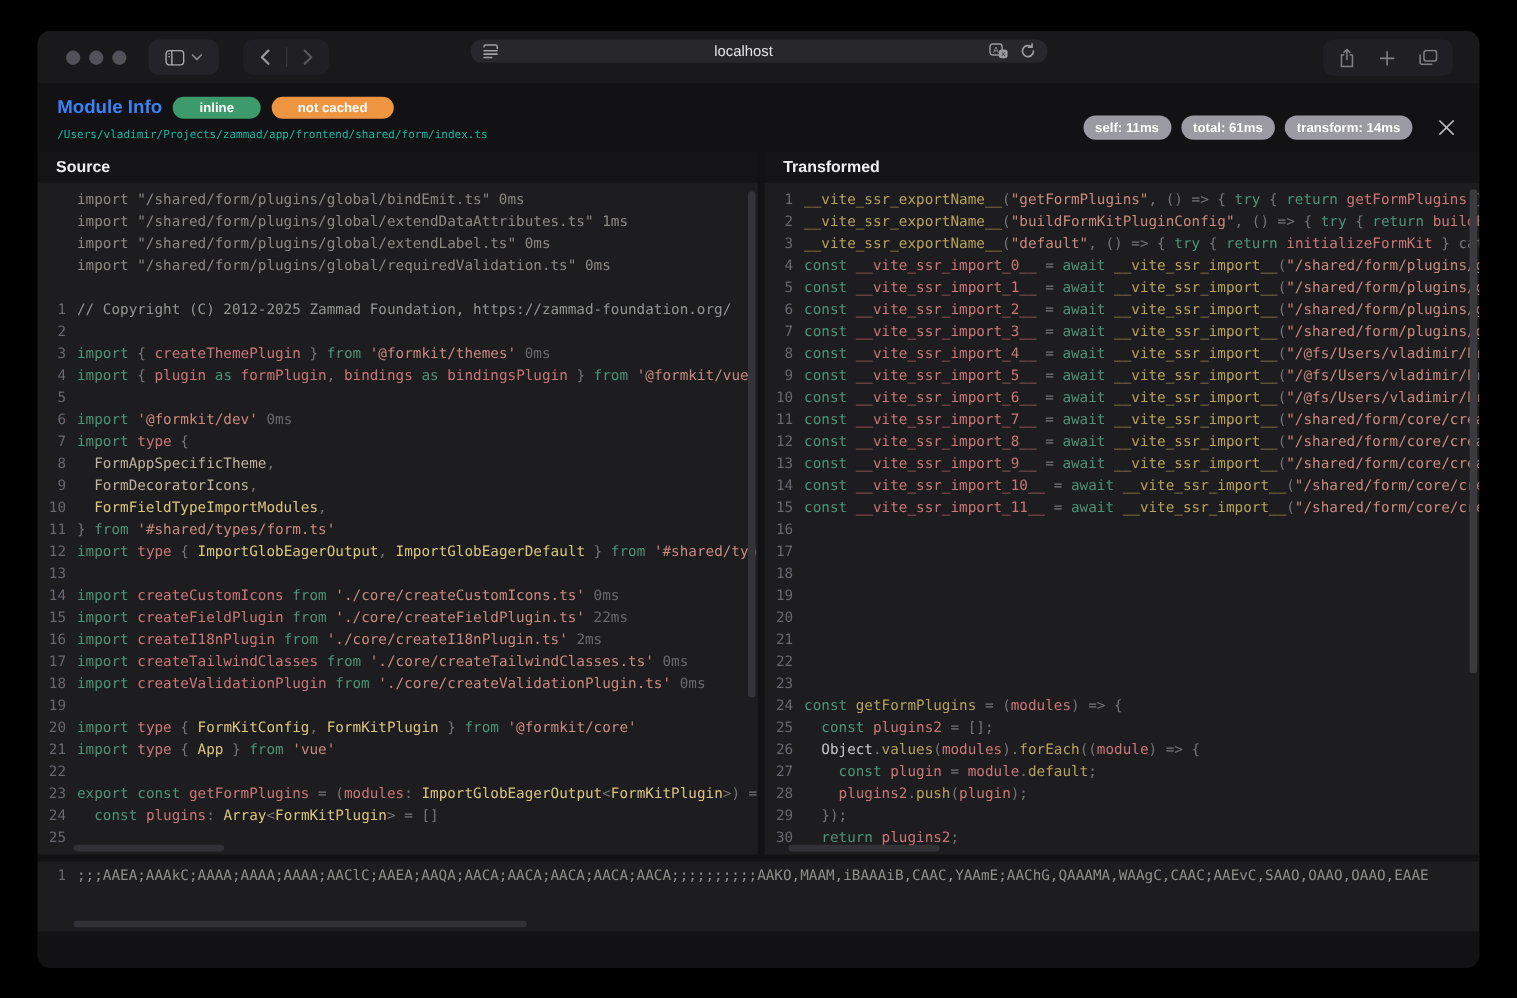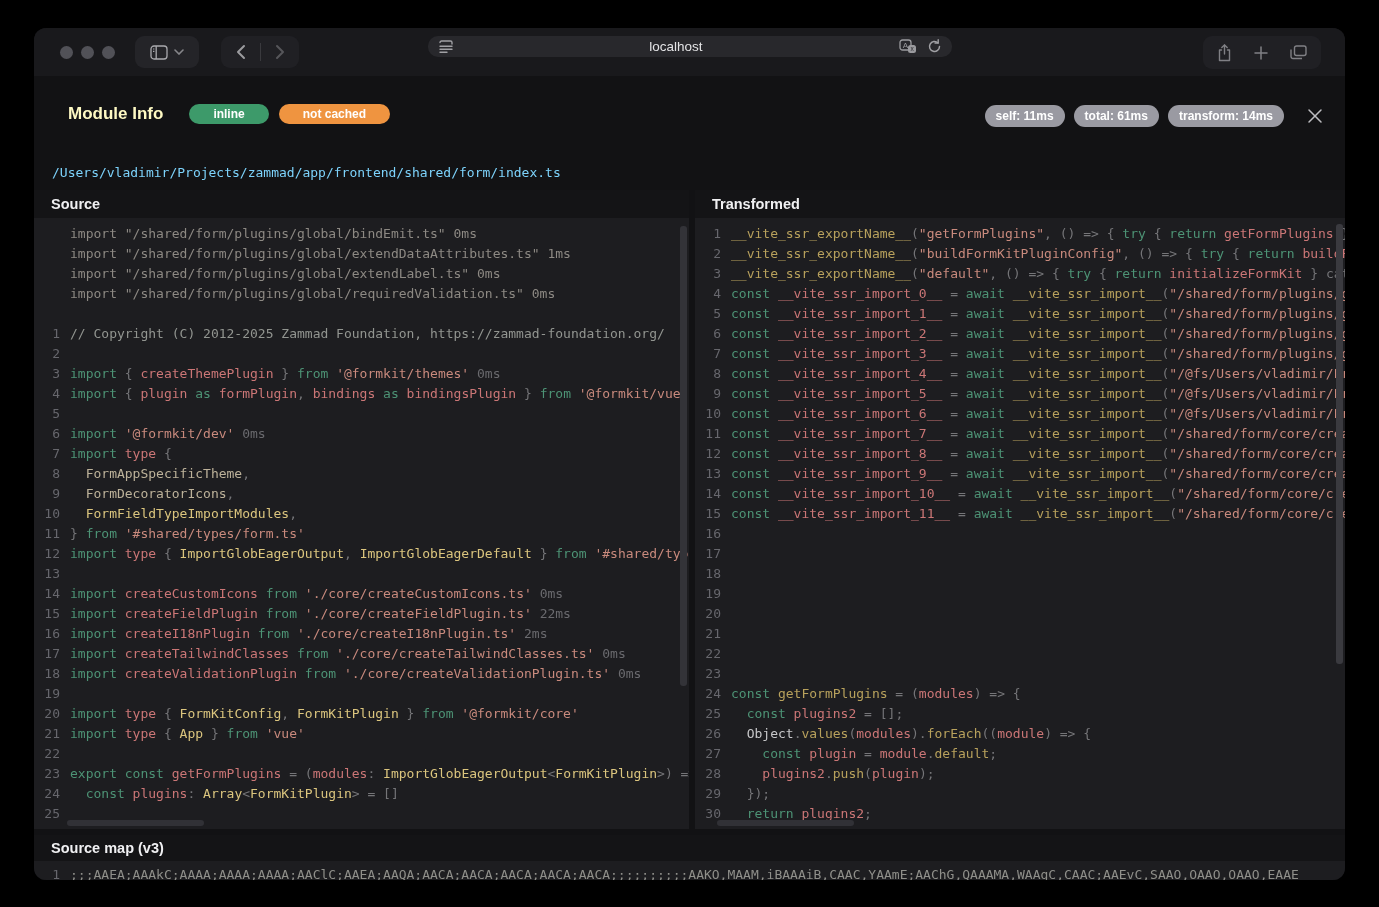--- a/index.html
+++ b/index.html
@@ -22,27 +22,27 @@
     background:#28282c;border-radius:10px;display:flex;align-items:center;padding:0 10px;box-sizing:border-box;}
   .url-text{flex:1;text-align:center;color:#e3e3e5;font-size:13.5px;}
   .url-right{display:flex;align-items:center;gap:10px;}
   .right-icons{position:absolute;right:24px;top:8px;height:33px;display:flex;align-items:center;gap:22px;
     background:#202024;border-radius:9px;padding:0 14px;}
   svg{display:block;}
 
   
   .module-header{position:relative;padding:12px 18px 8px 18px;background:#121214;}
   .mh-row{display:flex;align-items:center;gap:10px;}
-  .mh-title{color:#fef9c3;font-size:17px;font-weight:700;margin:16px;}
+  .mh-title{color:#3b82f6;font-size:17px;font-weight:700;margin:0;}
   .badge{font-size:12px;font-weight:700;color:#fff;border-radius:999px;padding:4px 24px;line-height:1;}
   .mh-right{position:absolute;right:18px;top:28px;display:flex;align-items:center;gap:9px;}
   .pill{background:#9a9aa2;color:#fff;font-size:12px;font-weight:700;border-radius:999px;
     padding:5px 11px;line-height:1;}
   .close-x{background:none;border:none;padding:4px;margin-left:10px;cursor:default;}
-  .mh-path{margin-top:25px;color:#7dd3fc;font-size:13px;
+  .mh-path{margin-top:9px;color:#14b8a6;font-size:10px;
     font-family:"DejaVu Sans Mono","Liberation Mono",monospace;}
 
   
   .panels{display:flex;gap:6px;margin-top:2px;height:639px;}
   .panel{position:relative;display:flex;flex-direction:column;overflow:hidden;}
   .panel.src{width:655px;}
   .panel.trf{width:650px;}
   .panel-title{height:28px;flex:none;display:flex;align-items:center;padding-left:17px;
     color:#f0f0f2;font-size:14.5px;font-weight:700;background:#141416;}
   .code{flex:1;background:#1d1d20;padding-top:6px;overflow:hidden;position:relative;
@@ -249,21 +249,20 @@
             <div class="line"><span class="ln">28</span><span class="cd"><span class="tok-g">    </span><span class="tok-i">plugins2</span><span class="tok-g">.</span><span class="tok-y">push</span><span class="tok-g">(</span><span class="tok-i">plugin</span><span class="tok-g">);</span></span></div>
             <div class="line"><span class="ln">29</span><span class="cd"><span class="tok-g">  });</span></span></div>
             <div class="line"><span class="ln">30</span><span class="cd"><span class="tok-g">  </span><span class="tok-k">return</span><span class="tok-i"> plugins2</span><span class="tok-g">;</span></span></div>
           </div>
         <div class="vthumb" style="top:34px;height:440px;background:#3a3a3f;"></div>
         <div class="hthumb" style="left:22px;width:137px;"></div>
       </section>
     </div>
 
     <section class="panel sourcemap">
-      <div class="panel-title">Source map (v3)</div>
       <div class="code">
           <div class="line"><span class="ln">1</span><span class="cd"><span class="tok-m">;;;AAEA;AAAkC;AAAA;AAAA;AAAA;AAClC;AAEA;AAQA;AACA;AACA;AACA;AACA;AACA;;;;;;;;;;AAKO,MAAM,iBAAAiB,CAAC,YAAmE;AAChG,QAAAMA,WAAgC,CAAC;AAEvC,SAAO,OAAO,OAAO,EAAE</span></span></div>
         </div>
       <div class="hthumb" style="left:33px;width:412px;bottom:4px;"></div>
     </section>
 
   </div>
 </div>
 
 </body></html>

